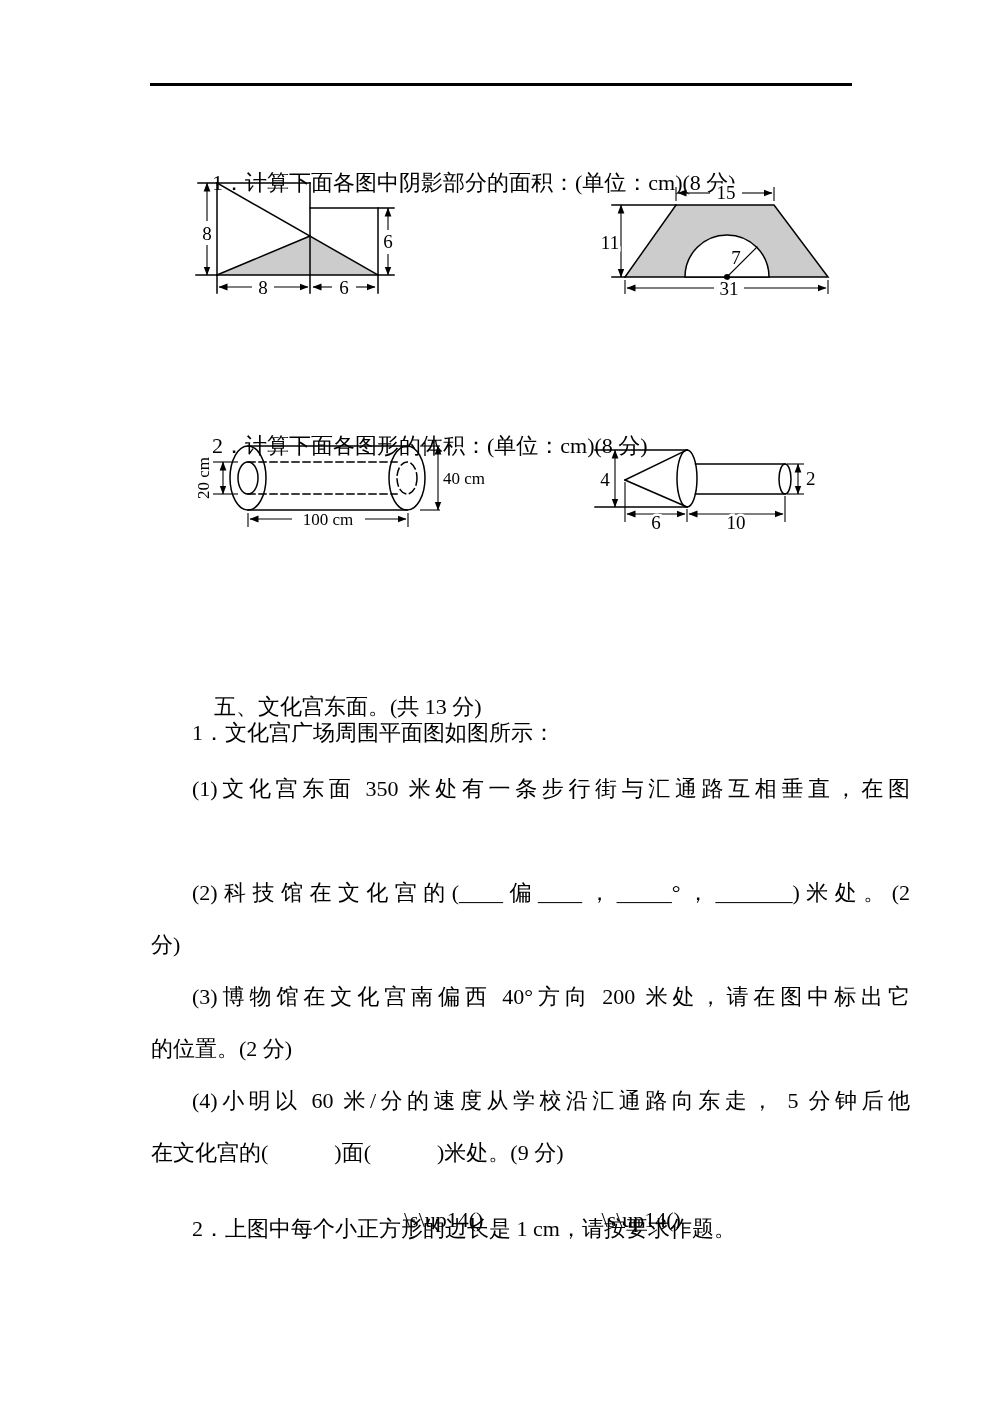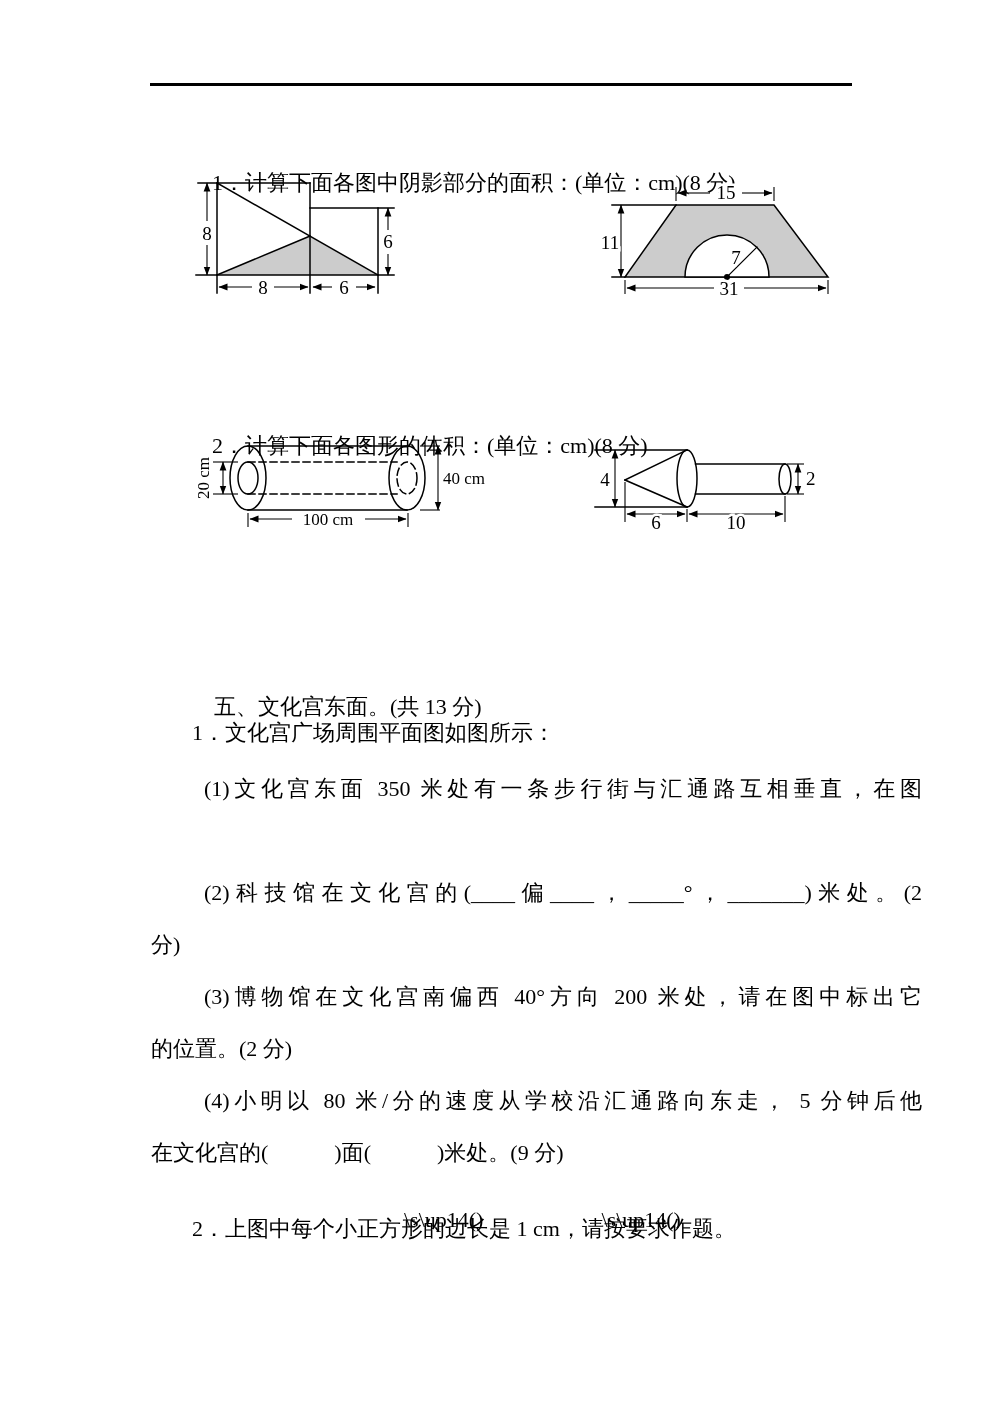--- a/index.html
+++ b/index.html
@@ -4,21 +4,21 @@
 <style>
   html,body { margin:0; padding:0; background:#888; }
   .page {
     position:relative; width:1000px; height:1415px; margin:0 auto;
     background:#ffffff; color:#000;
     font-family:"Liberation Serif","DejaVu Serif",serif;
     overflow:hidden;
   }
   .rule { position:absolute; background:#000; }
   .line { position:absolute; font-size:22px; line-height:27px; white-space:pre; }
-  .just { white-space:normal; text-align:justify; text-align-last:justify;margin-left:12px; }
+  .just { white-space:normal; text-align:justify; text-align-last:justify; }
   .bs   { font-family:"Liberation Sans","DejaVu Sans",sans-serif; font-weight:400; }
   svg   { position:absolute; overflow:visible; }
   .ln   { stroke:#000; stroke-width:1.5; fill:none; stroke-linecap:square; }
   .dim  { stroke:#000; stroke-width:1.1; fill:none; }
   .dash { stroke-dasharray:7 4; }
   .dl   { font-family:"Liberation Serif","DejaVu Serif",serif; font-size:19px;
           fill:#000; stroke:#fff; stroke-width:5px; paint-order:stroke; }
   .dls  { font-size:17px; }
   .mid  { text-anchor:middle; }
 </style>
@@ -176,21 +176,21 @@
   <div class="line" style="left:192px;top:719px">1．文化宫广场周围平面图如图所示：</div>
 
   <div class="line just" style="left:192px;top:775px;width:718px">(1)文化宫东面 350 米处有一条步行街与汇通路互相垂直，在图</div>
 
   <div class="line just" style="left:192px;top:879px;width:718px">(2)科技馆在文化宫的(____偏____，_____°，_______)米处。(2</div>
   <div class="line" style="left:151px;top:931px">分)</div>
 
   <div class="line just" style="left:192px;top:983px;width:718px">(3)博物馆在文化宫南偏西 40°方向 200 米处，请在图中标出它</div>
   <div class="line" style="left:151px;top:1035px">的位置。(2 分)</div>
 
-  <div class="line just" style="left:192px;top:1087px;width:718px">(4)小明以 80 米/分的速度从学校沿汇通路向东走， 5 分钟后他</div>
+  <div class="line just" style="left:192px;top:1087px;width:718px">(4)小明以 60 米/分的速度从学校沿汇通路向东走， 5 分钟后他</div>
   <div class="line" style="left:151px;top:1139px">在文化宫的(　　　)面(　　　)米处。(9 分)</div>
 
   <div class="line" style="left:382px;top:1179px">
     <span>\s\up14()</span><span style="margin-left:118px">\s\up14()</span>
   </div>
 
   <div class="line" style="left:192px;top:1215px">2．上图中每个小正方形的边长是 1 cm，请按要求作题。</div>
 
 </div>
 

